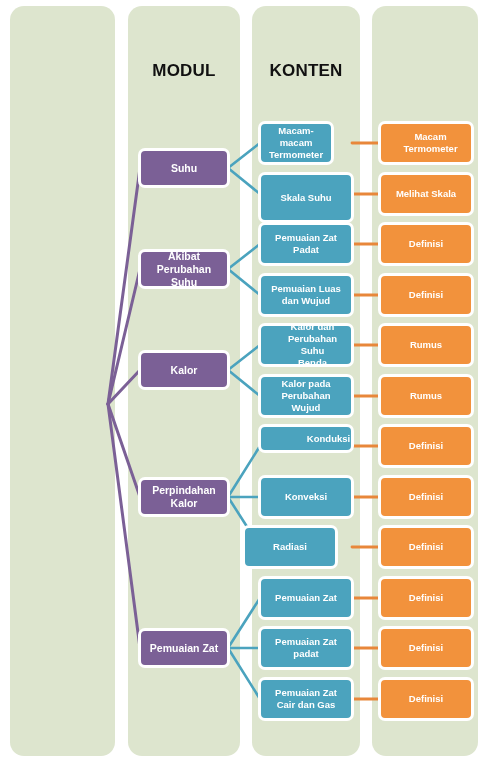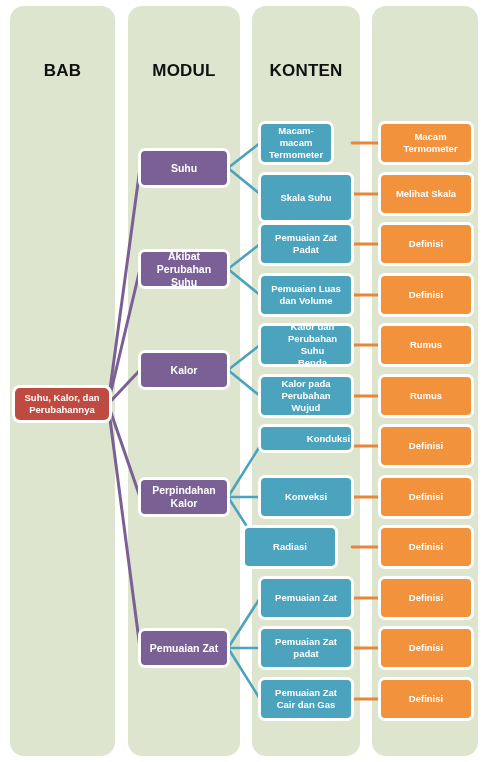--- a/index.html
+++ b/index.html
@@ -95,21 +95,20 @@
 </head>
 <body>
 
 <div id="stage">
 
   <div class="col-panel" id="panel-bab"></div>
   <div class="col-panel" id="panel-modul"></div>
   <div class="col-panel" id="panel-konten"></div>
   <div class="col-panel" id="panel-isi"></div>
 
-  <div class="col-title" id="title-bab">BAB</div>
   <div class="col-title" id="title-modul">MODUL</div>
   <div class="col-title" id="title-konten">KONTEN</div>
 
   <svg id="links" viewBox="0 0 485 762">
     <g id="links-bab-modul" stroke="#7b6096" stroke-width="3" fill="none" stroke-linecap="round">
         <line x1="108" y1="404" x2="140" y2="168"></line>
         <line x1="108" y1="404" x2="140" y2="269"></line>
         <line x1="108" y1="404" x2="140" y2="370"></line>
         <line x1="108" y1="404" x2="140" y2="497"></line>
         <line x1="108" y1="404" x2="140" y2="648"></line>
@@ -137,26 +136,20 @@
         <line x1="352" y1="396" x2="380" y2="396"></line>
         <line x1="352" y1="446" x2="380" y2="446"></line>
         <line x1="352" y1="497" x2="380" y2="497"></line>
         <line x1="352" y1="547" x2="380" y2="547"></line>
         <line x1="352" y1="598" x2="380" y2="598"></line>
         <line x1="352" y1="648" x2="380" y2="648"></line>
         <line x1="352" y1="699" x2="380" y2="699"></line>
       </g>
   </svg>
 
-  <div class="node node-bab" id="node-bab" style="left: 12px; top: 385px; width: 100px; height: 38px;">
-    <div>
-      <span>Suhu, Kalor, dan</span>
-      <span>Perubahannya</span>
-    </div>
-  </div>
 
   <div id="modul-layer">
       <div class="node node-modul" style="left: 138px; top: 148px; width: 92px; height: 40px;">
         <div>
           <span>Suhu</span>
         </div>
       </div>
       <div class="node node-modul" style="left: 138px; top: 249px; width: 92px; height: 40px;">
         <div>
           <span>Akibat</span>
@@ -194,21 +187,21 @@
       </div>
       <div class="node node-konten" style="left: 258px; top: 222px; width: 96px; height: 44px;">
         <div>
           <span>Pemuaian Zat</span>
           <span>Padat</span>
         </div>
       </div>
       <div class="node node-konten" style="left: 258px; top: 273px; width: 96px; height: 44px;">
         <div>
           <span>Pemuaian Luas</span>
-          <span>dan Volume</span>
+          <span>dan Wujud</span>
         </div>
       </div>
       <div class="node node-konten" style="left: 258px; top: 323px; width: 96px; height: 44px; padding-left: 16px;">
         <div>
           <span>Kalor dan</span>
           <span>Perubahan  Suhu</span>
           <span>Benda</span>
         </div>
       </div>
       <div class="node node-konten" style="left: 258px; top: 374px; width: 96px; height: 44px;">

